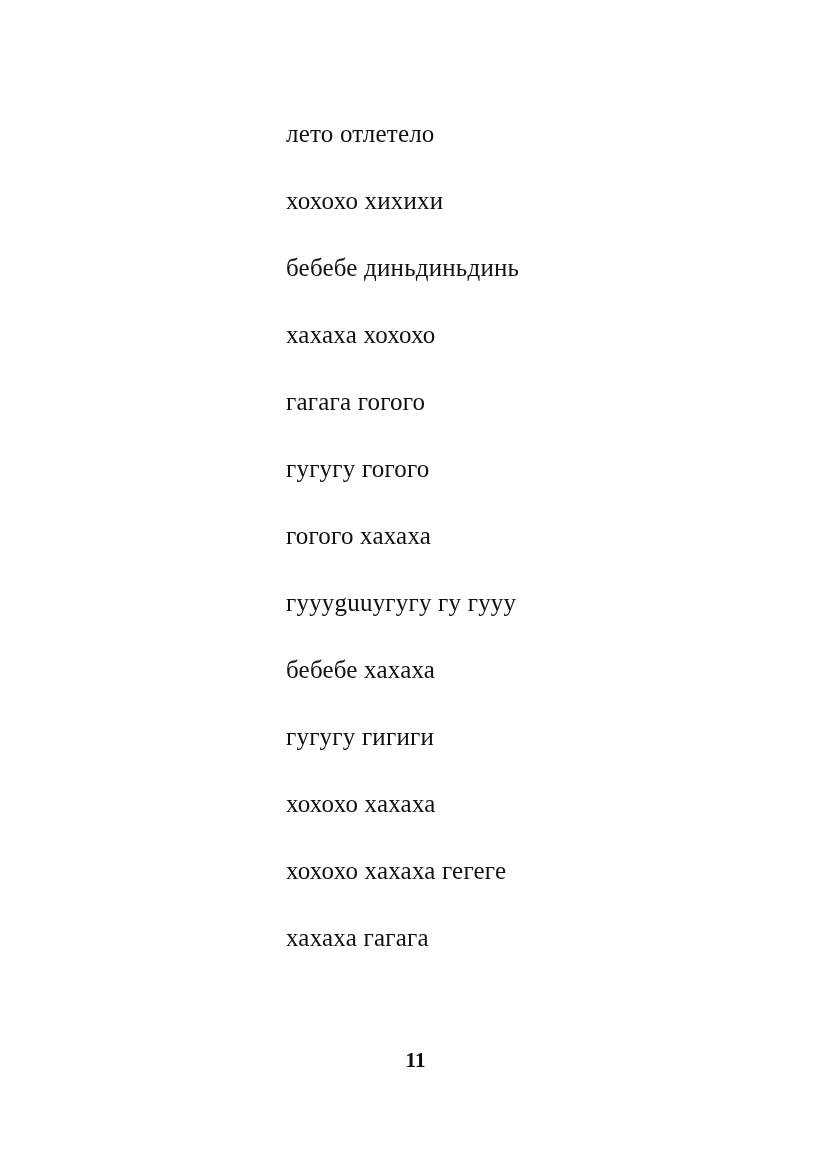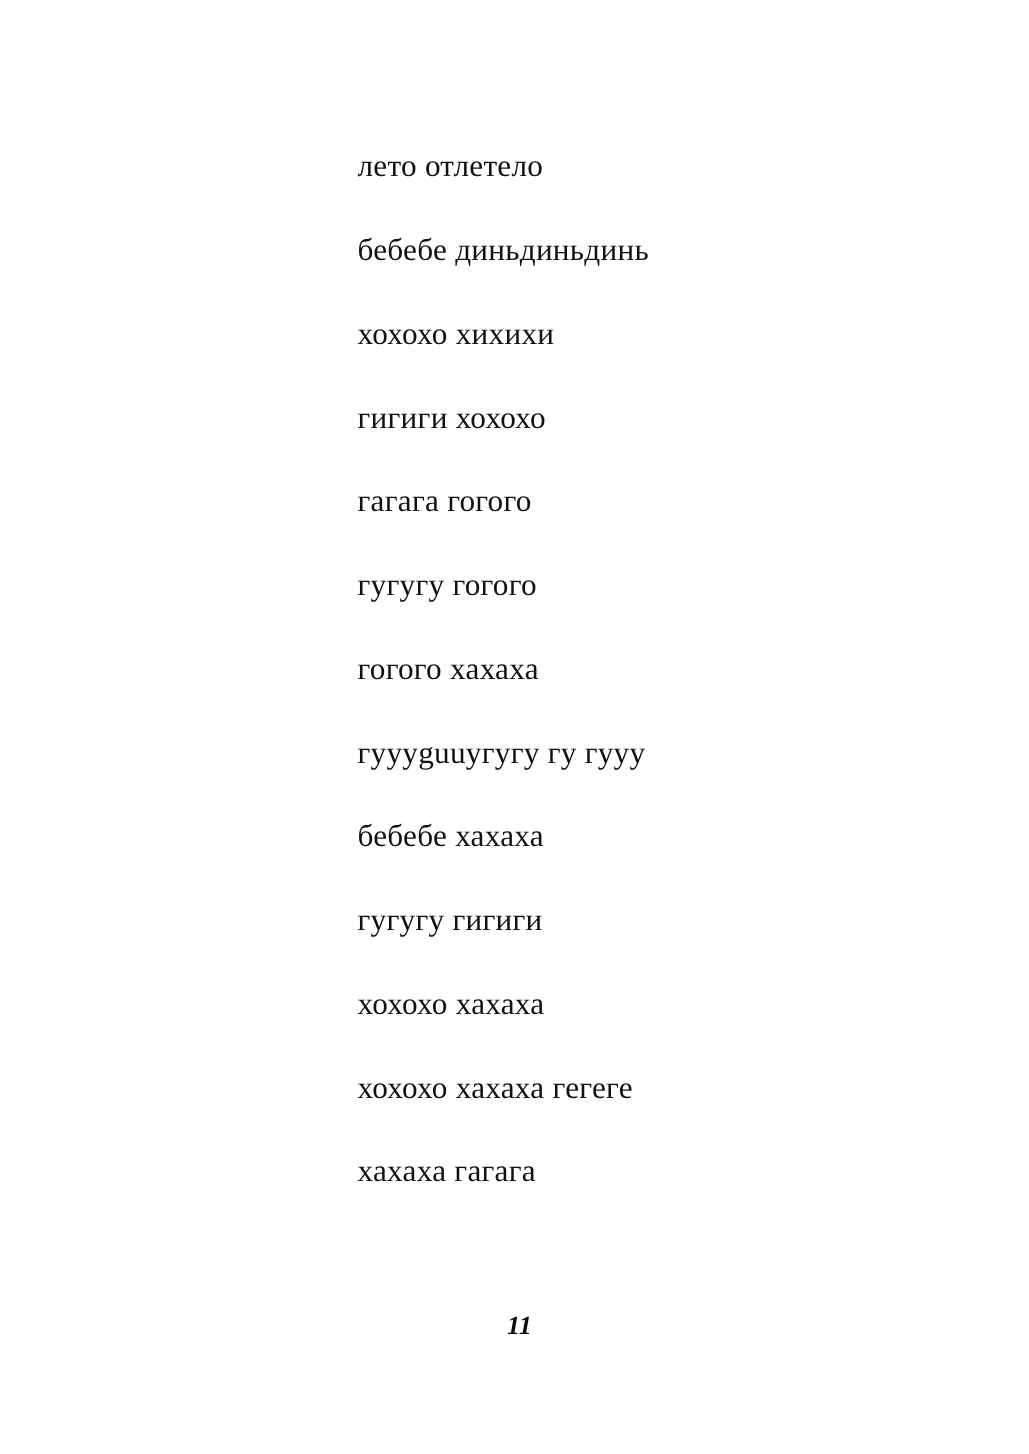--- a/index.html
+++ b/index.html
@@ -33,36 +33,35 @@
     white-space: nowrap;
     color: #111111;
   }
   .page-number {
     position: absolute;
     left: 0;
     right: 0;
     top: 1048px;
     text-align: center;
     font-family: "Liberation Serif", serif;
-    font-style: italic;
     font-weight: bold;
     font-size: 21px;
     color: #0d0d0d;
     padding-left: 8px;
   }
 </style>
 </head>
 <body>
 
 <div class="page">
   <div class="text-block">
     <div class="line">лето отлетело</div>
+    <div class="line">хохохо хихихи</div>
     <div class="line">бебебе диньдиньдинь</div>
-    <div class="line">хохохо хихихи</div>
-    <div class="line">гигиги хохохо</div>
+    <div class="line">хахаха хохохо</div>
     <div class="line">гагага гогого</div>
     <div class="line">гугугу гогого</div>
     <div class="line">гогого хахаха</div>
     <div class="line">гуууguuугугу гу гууу</div>
     <div class="line">бебебе хахаха</div>
     <div class="line">гугугу гигиги</div>
     <div class="line">хохохо хахаха</div>
     <div class="line">хохохо хахаха гегеге</div>
     <div class="line">хахаха гагага</div>
   </div>

